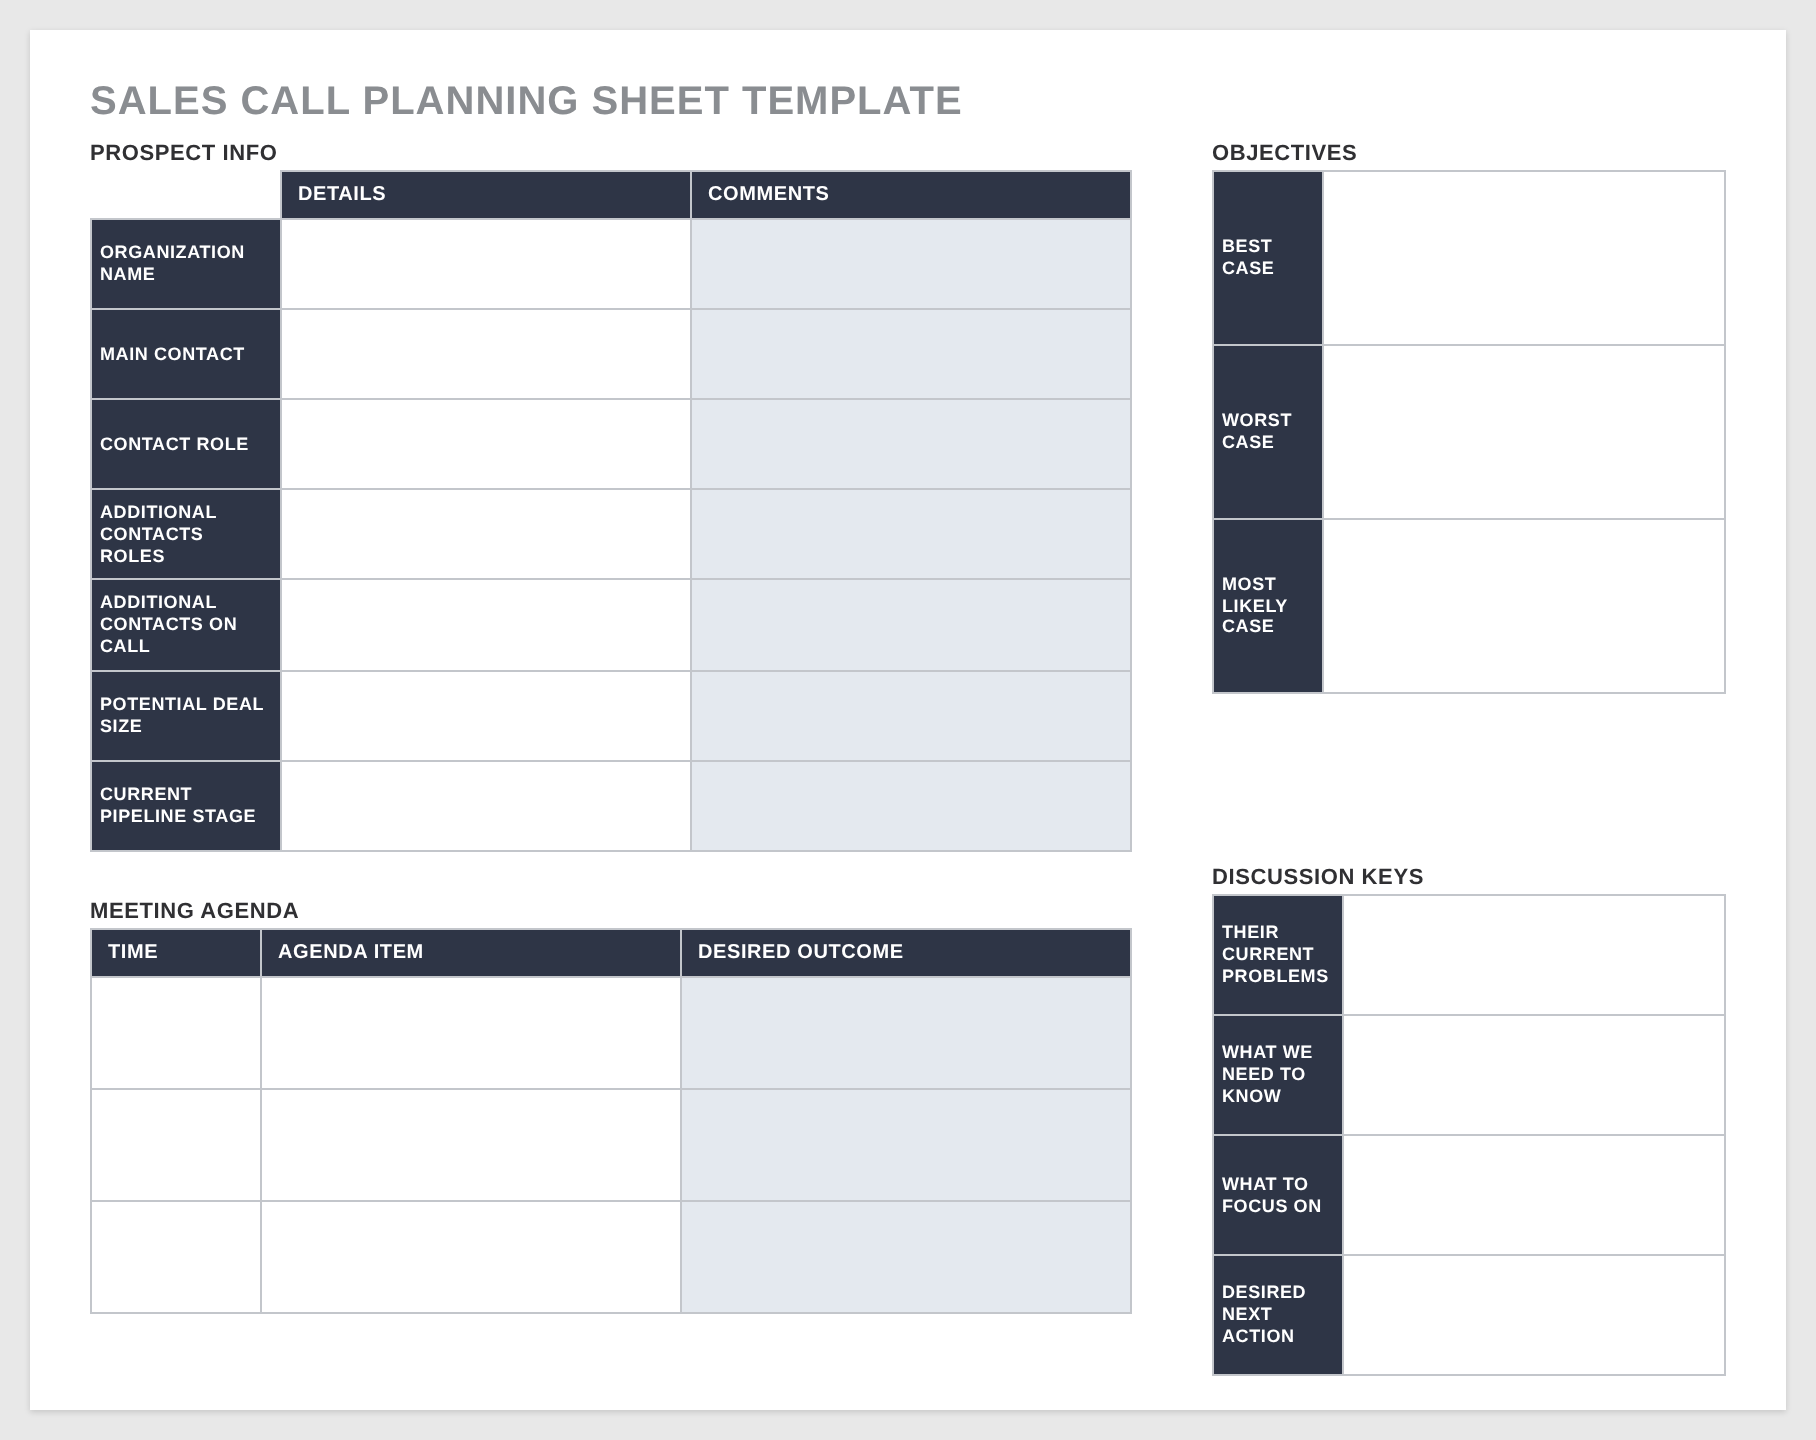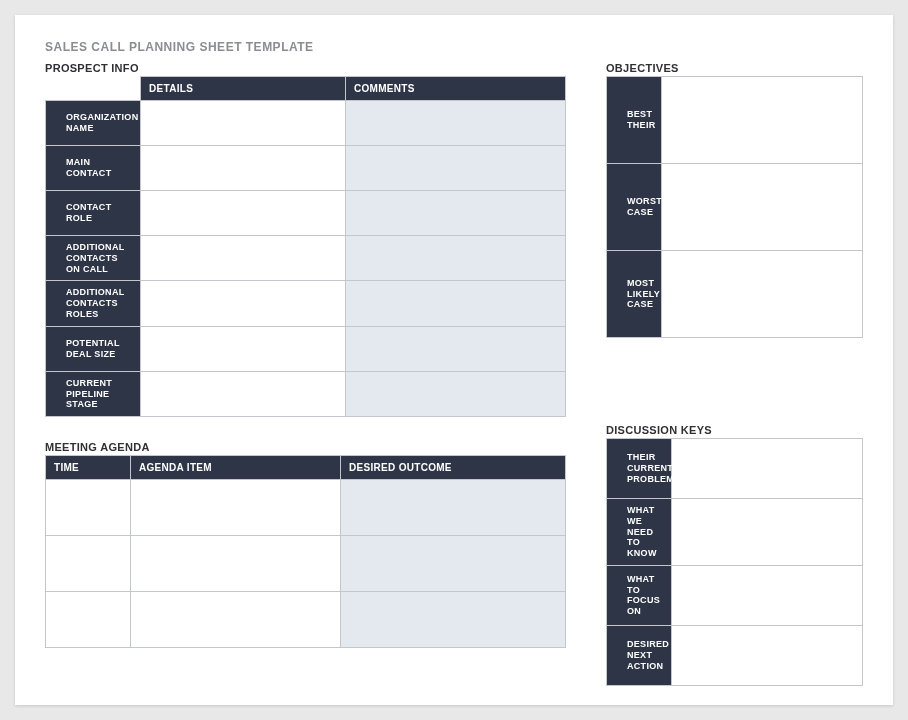--- a/index.html
+++ b/index.html
@@ -11,21 +11,21 @@
   .page {
     background: #ffffff;
     width: 878px;
     height: 690px;
     margin: 0 auto;
     padding: 25px 30px;
     box-shadow: 0 1px 3px rgba(0,0,0,0.15);
   }
   .title {
     color: #8a8d91;
-    font-size: 12px;
+    font-size: 20px;
     font-weight: bold;
     letter-spacing: 0.5px;
     margin-bottom: 8px;
   }
   .columns {
     display: flex;
     gap: 40px;
   }
   .col-left { flex: 0 0 520px; }
   .col-right { flex: 1; }
@@ -55,21 +55,21 @@
     text-align: left;
     padding: 6px 8px;
     letter-spacing: 0.3px;
   }
   .dark-label {
     background: #2e3546;
     color: #ffffff;
     font-size: 9px;
     font-weight: bold;
     text-align: left;
-    padding: 6px 20px;
+    padding: 6px 4px;
     letter-spacing: 0.3px;
     line-height: 1.2;
   }
   .white-cell {
     background: #ffffff;
   }
   .grey-cell {
     background: #e4e9ef;
   }
   
@@ -126,26 +126,26 @@
           <td class="dark-label row-cell">MAIN CONTACT</td>
           <td class="white-cell row-cell"></td>
           <td class="grey-cell row-cell"></td>
         </tr>
         <tr>
           <td class="dark-label row-cell">CONTACT ROLE</td>
           <td class="white-cell row-cell"></td>
           <td class="grey-cell row-cell"></td>
         </tr>
         <tr>
+          <td class="dark-label row-cell">ADDITIONAL CONTACTS ROLES</td>
+          <td class="white-cell row-cell"></td>
+          <td class="grey-cell row-cell"></td>
+        </tr>
+        <tr>
           <td class="dark-label row-cell">ADDITIONAL CONTACTS ON CALL</td>
-          <td class="white-cell row-cell"></td>
-          <td class="grey-cell row-cell"></td>
-        </tr>
-        <tr>
-          <td class="dark-label row-cell">ADDITIONAL CONTACTS ROLES</td>
           <td class="white-cell row-cell"></td>
           <td class="grey-cell row-cell"></td>
         </tr>
         <tr>
           <td class="dark-label row-cell">POTENTIAL DEAL SIZE</td>
           <td class="white-cell row-cell"></td>
           <td class="grey-cell row-cell"></td>
         </tr>
         <tr>
           <td class="dark-label row-cell">CURRENT PIPELINE STAGE</td>
@@ -190,21 +190,21 @@
     <div class="col-right">
 
       <div class="section-label">OBJECTIVES</div>
       <table class="objectives-table">
         <colgroup>
             <col class="col-ob-label">
             <col>
           </colgroup>
         <tbody>
             <tr>
-          <td class="dark-label ob-cell">BEST THEIR</td>
+          <td class="dark-label ob-cell">BEST CASE</td>
           <td class="white-cell ob-cell"></td>
         </tr>
         <tr>
           <td class="dark-label ob-cell">WORST CASE</td>
           <td class="white-cell ob-cell"></td>
         </tr>
         <tr>
           <td class="dark-label ob-cell">MOST LIKELY CASE</td>
           <td class="white-cell ob-cell"></td>
         </tr>

